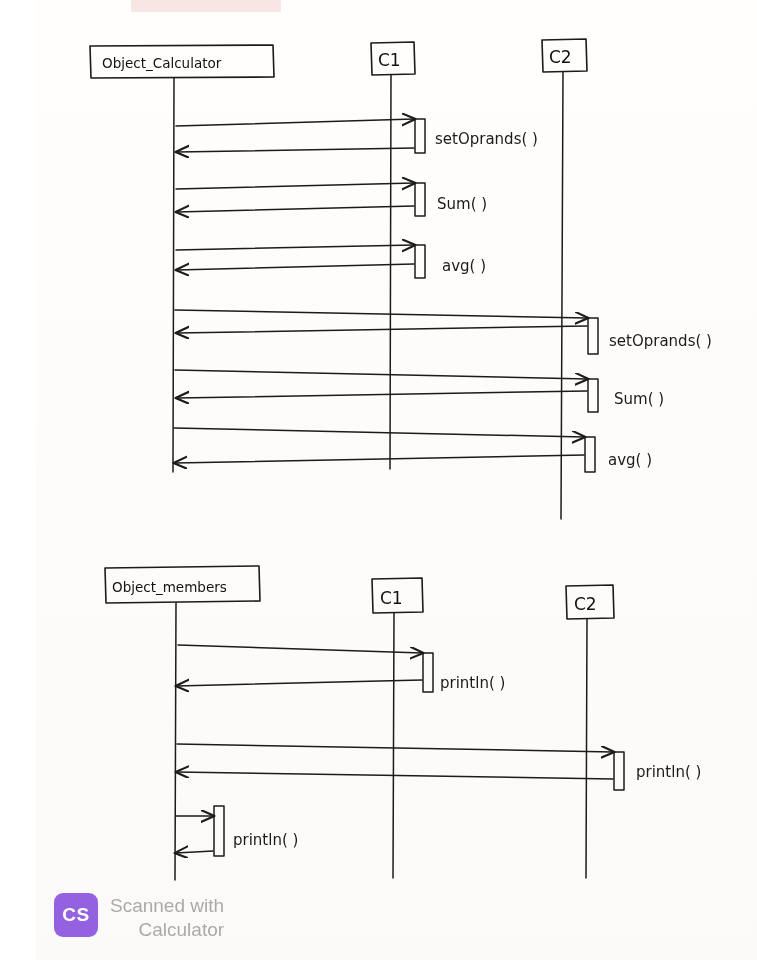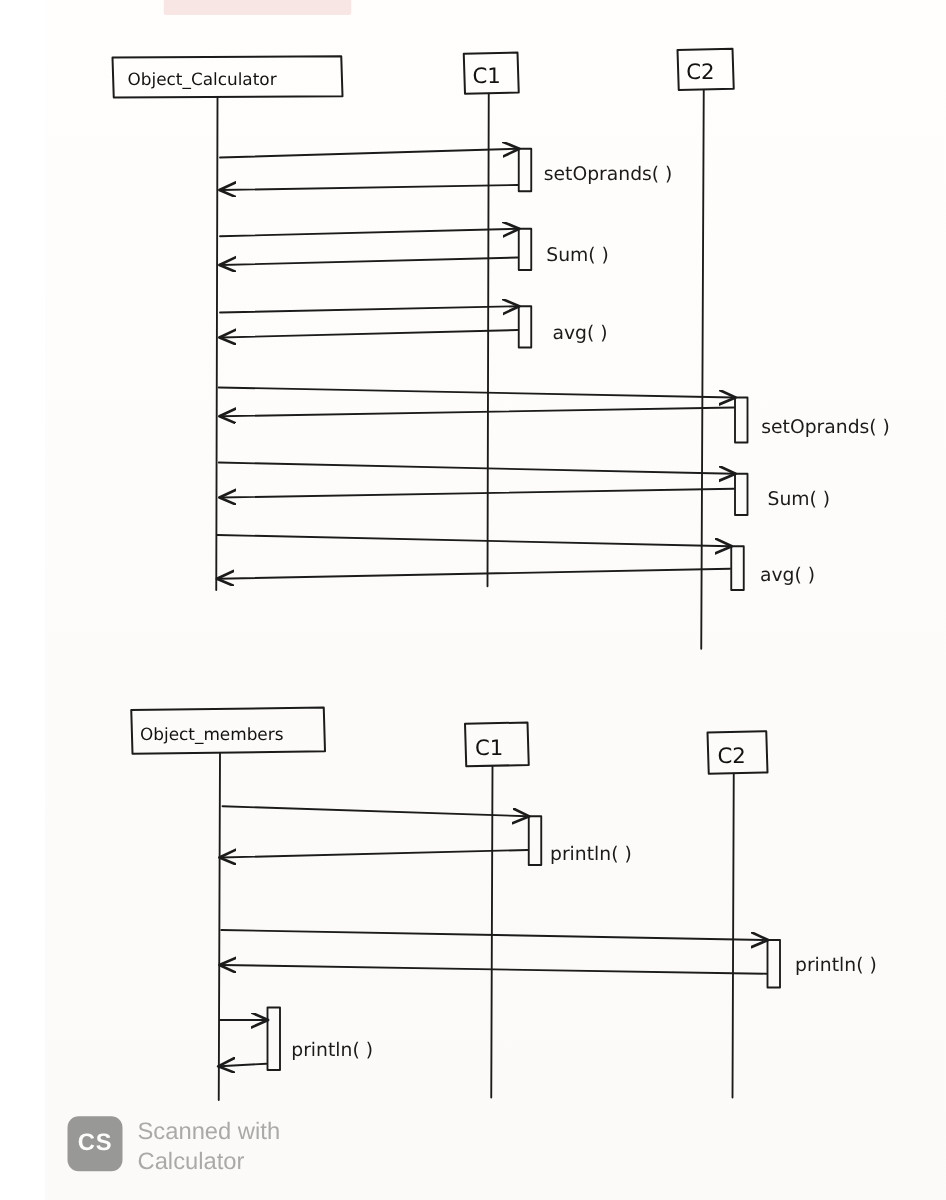--- a/index.html
+++ b/index.html
@@ -60,36 +60,37 @@
     left: 18px;
     top: 893px;
     display: flex;
     align-items: flex-start;
     gap: 12px;
     opacity: .72;
   }
   .cs-badge {
     width: 44px; height: 44px;
     border-radius: 9px;
-    background: #737373;
+    background: #6d28d9;
     color: #fff;
     font-family: "Liberation Sans", sans-serif;
     font-weight: bold;
     font-size: 19px;
     display: flex;
     align-items: center;
     justify-content: center;
     letter-spacing: .5px;
   }
   .cs-text {
     font-family: "Liberation Sans", sans-serif;
     font-size: 19px;
     color: #8b8b8b;
     line-height: 1.25;
     padding-top: 1px;
+    text-align: right;
   }
   .cs-text div { white-space: nowrap; }
 </style>
 </head>
 <body>
 
 <div id="page">
   <div class="paper-tint"></div>
   <div class="pink-smudge"></div>
 

